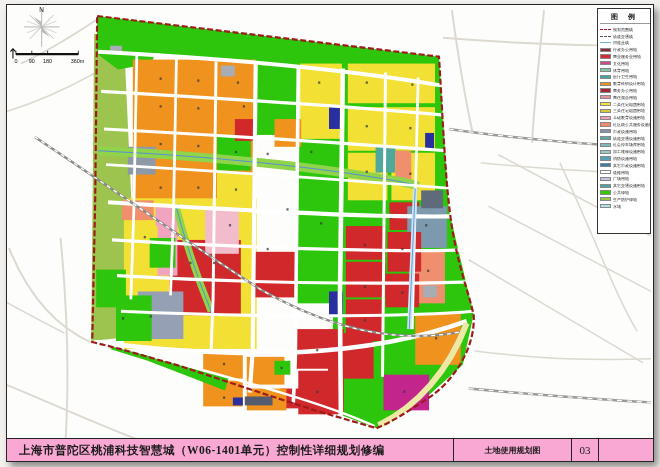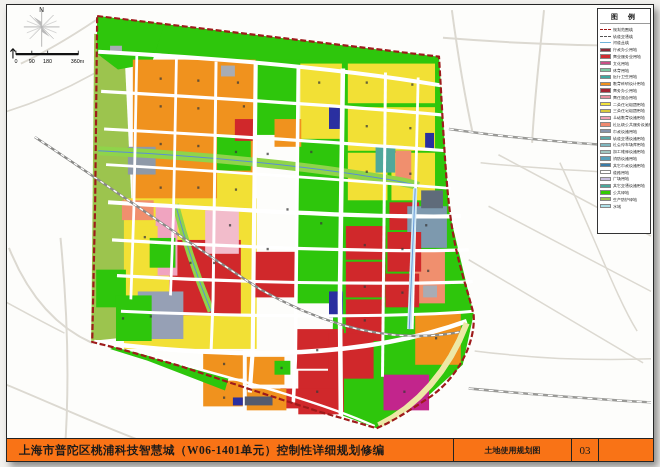--- a/index.html
+++ b/index.html
@@ -13,21 +13,21 @@
   .legend-title{font-size:7px;font-weight:bold;letter-spacing:4px;text-align:center;
                 color:#111;margin:1px 0 2px 0;border-bottom:0.6px solid #999;padding-bottom:1px;}
   .lg-row{display:flex;align-items:center;height:6.8px;}
   .lg-sw{width:11px;height:4.2px;border:0.4px solid #888;flex:0 0 auto;box-sizing:border-box;}
   .lg-sw.line{border:none;height:0;}
   .lg-sw.line-red{border-top:1.2px dashed #A01818;}
   .lg-sw.line-gray{border-top:1px dashed #555;}
   .lg-sw.line-blue{border-top:1.2px solid #6FB3D9;}
   .lg-label{font-size:4.2px;color:#222;margin-left:2px;white-space:nowrap;transform:scale(.95);transform-origin:left center;}
   .titlebar{position:absolute;left:0;bottom:0;width:100%;height:23px;border-top:1.2px solid #222;
-            display:flex;background:#f97316;box-sizing:border-box;}
+            display:flex;background:#f9a8d4;box-sizing:border-box;}
   .tb-cell{height:100%;display:flex;align-items:center;box-sizing:border-box;}
   .tb-title{width:446px;padding-left:12px;font-family:"Liberation Serif", serif;
             font-size:11.5px;font-weight:600;letter-spacing:.5px;color:#1a1a1a;}
   .tb-name{width:118px;border-left:1.2px solid #222;justify-content:center;
            font-size:8px;font-weight:bold;color:#1a1a1a;text-align:right;}
   .tb-no{width:27px;border-left:1.2px solid #222;justify-content:center;
          font-family:"Liberation Serif", serif;font-size:11px;color:#1a1a1a;}
   .tb-blank{flex:1;border-left:1.2px solid #222;}
 </style>
 </head>

